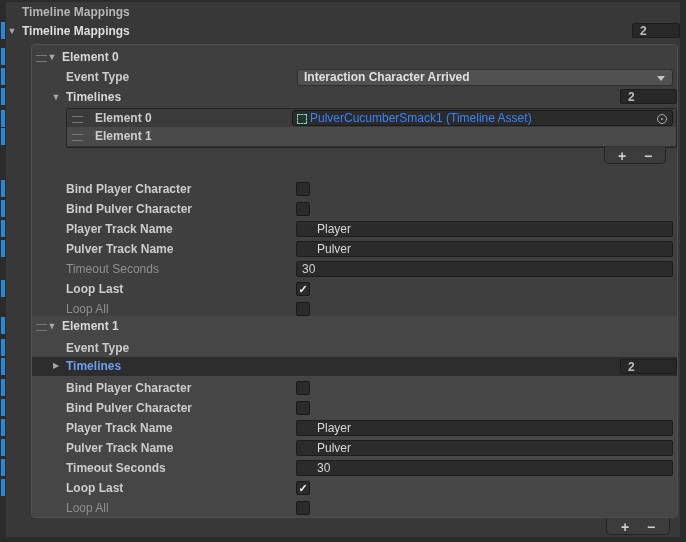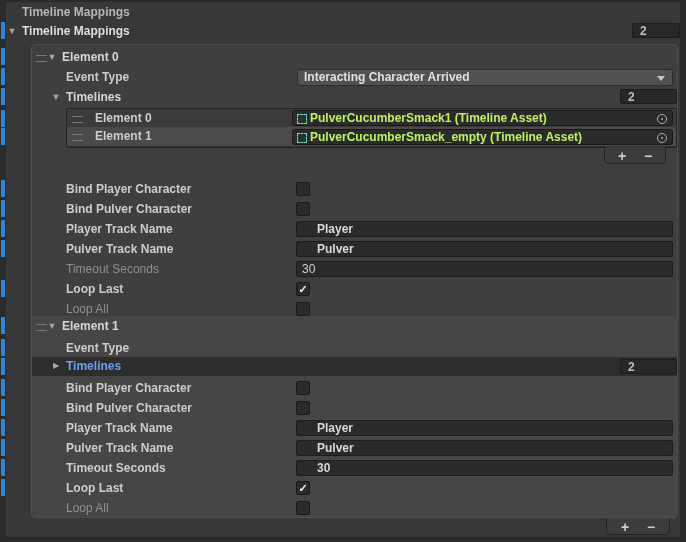--- a/index.html
+++ b/index.html
@@ -8,29 +8,29 @@
   .strip{position:absolute;background:#2b2b2b;}
   .row{position:absolute;left:0;width:100%;height:18px;line-height:18px;font-size:12px;}
   .lbl{position:absolute;color:#cccccc;font-weight:bold;white-space:nowrap;}
   .lbl.dim{color:#8f8f8f;font-weight:normal;}
   .title-lbl{position:absolute;color:#d6d6d6;font-weight:bold;white-space:nowrap;}
   .tri{position:absolute;color:#a6a6a6;font-size:9px;width:10px;text-align:center;}
   .group-box{position:absolute;left:31px;top:44px;width:647px;height:474px;background:#3f3f3f;border:1px solid #4f4f4f;border-radius:4px;box-sizing:border-box;}
   .el1-tint{position:absolute;left:32px;top:316px;width:645px;height:201px;background:#464646;border-bottom-left-radius:4px;border-bottom-right-radius:4px;}
   .countfield{position:absolute;width:57px;height:15px;background:#282828;border:1px solid #1c1c1c;border-radius:2px;color:#bdbdbd;font-weight:bold;font-size:12px;line-height:15px;padding-left:7px;box-sizing:border-box;}
   .tfield{position:absolute;left:296px;width:377px;height:16px;background:#2b2b2b;border:1px solid #1d1d1d;border-radius:2px;color:#d0d0d0;font-size:12px;line-height:14px;padding-left:5px;box-sizing:border-box;}
-  .tfield.boldval{font-weight:bold;color:#d8d8d8;padding-left:20px;}
+  .tfield.boldval{font-weight:normal;color:#d8d8d8;padding-left:20px;}
   .dropdown{position:absolute;left:297px;width:376px;height:17px;background:#515151;border:1px solid #2e2e2e;border-radius:3px;box-sizing:border-box;color:#e0e0e0;font-size:12px;line-height:15px;font-weight:bold;padding-left:6px;}
   .dd-arrow{position:absolute;right:7px;top:6px;width:0;height:0;border-left:4px solid transparent;border-right:4px solid transparent;border-top:5px solid #c4c4c4;}
   .cb{position:absolute;left:296px;width:14px;height:14px;background:#2b2b2b;border:1px solid #1a1a1a;border-radius:2px;box-sizing:border-box;text-align:center;}
   .cb .check{color:#ececec;font-size:11px;line-height:12px;font-weight:bold;display:block;}
   .listbox{position:absolute;left:66px;top:108px;width:611px;height:40px;background:#323232;border:1px solid #242424;border-radius:2px;box-sizing:border-box;}
   .listrow{position:absolute;left:67px;width:609px;font-size:12px;}
   .drag{position:absolute;width:11px;height:5px;border-top:1px solid #787878;border-bottom:1px solid #787878;}
-  .objfield{position:absolute;left:292px;width:381px;height:16px;background:#2b2b2b;border:1px solid #191919;border-radius:3px;box-sizing:border-box;color:#bef264;font-size:12px;line-height:14px;font-weight:bold;}
+  .objfield{position:absolute;left:292px;width:381px;height:16px;background:#2b2b2b;border:1px solid #191919;border-radius:3px;box-sizing:border-box;color:#3b82f6;font-size:12px;line-height:14px;font-weight:normal;}
   .tl-icon{position:absolute;left:4px;top:3px;width:8px;height:8px;border:1px dashed #7bd4be;background:#243530;}
   .obj-label{position:absolute;left:17px;top:0;line-height:14px;white-space:nowrap;}
   .picker{position:absolute;right:5px;top:3px;width:8px;height:8px;border:1px solid #ababab;border-radius:50%;}
   .picker::after{content:"";position:absolute;left:3px;top:3px;width:2px;height:2px;background:#ababab;border-radius:50%;}
   .footer-tab{position:absolute;height:17px;background:#3c3c3c;border:1px solid #242424;border-top:none;border-bottom-left-radius:5px;border-bottom-right-radius:5px;box-sizing:border-box;text-align:center;}
   .pm-btn{display:inline-block;width:26px;color:#cfcfcf;font-size:14px;font-weight:bold;line-height:15px;text-align:center;cursor:default;}
   .sel-row{position:absolute;left:32px;top:357px;width:645px;height:19px;background:#2d2d2d;}
   .blue-lbl{color:#6d9ef1;}
   .override-bar{position:absolute;left:1px;width:4px;background:#2e86d6;}
 </style>
@@ -61,21 +61,21 @@
   <div class="row" style="top:48px;">
     <span class="drag" style="left:36px;top:7px;"></span>
     <span class="tri" style="left:47px;top:0;">▼</span>
     <span class="title-lbl" style="left:62px;">Element 0</span>
   </div>
 
   <div class="row" style="top:68px;">
     <span class="lbl" style="left:66px;">Event Type</span>
   </div>
   <div class="dropdown" style="top:69px;">
-    <span>Interacting Character Arrived</span>
+    <span>Interaction Character Arrived</span>
     <span class="dd-arrow"></span>
   </div>
 
   <div class="row" style="top:88px;">
     <span class="tri" style="left:51px;top:0;">▼</span>
     <span class="lbl" style="left:66px;color:#d6d6d6;">Timelines</span>
     <span class="countfield" style="left:620px;top:1px;">2</span>
   </div>
 
   <div class="listbox"></div>
@@ -86,25 +86,20 @@
   </div>
   <div class="objfield" style="top:110px;">
     <span class="tl-icon"></span>
     <span class="obj-label">PulverCucumberSmack1 (Timeline Asset)</span>
     <span class="picker"></span>
   </div>
 
   <div class="listrow" style="top:127px;height:19px;line-height:19px;background:#4a4a4a;">
     <span class="drag" style="left:5px;top:7px;"></span>
     <span class="lbl" style="left:28px;">Element 1</span>
-  </div>
-  <div class="objfield" style="top:129px;">
-    <span class="tl-icon"></span>
-    <span class="obj-label">PulverCucumberSmack_empty (Timeline Asset)</span>
-    <span class="picker"></span>
   </div>
 
   <div class="footer-tab" style="left:604px;top:147px;width:62px;">
     <span class="pm-btn">+</span><span class="pm-btn">−</span>
   </div>
 
   <div class="row" style="top:180px;">
     <span class="lbl" style="left:66px;">Bind Player Character</span>
   </div>
   <div class="cb" style="top:182px;"></div>

